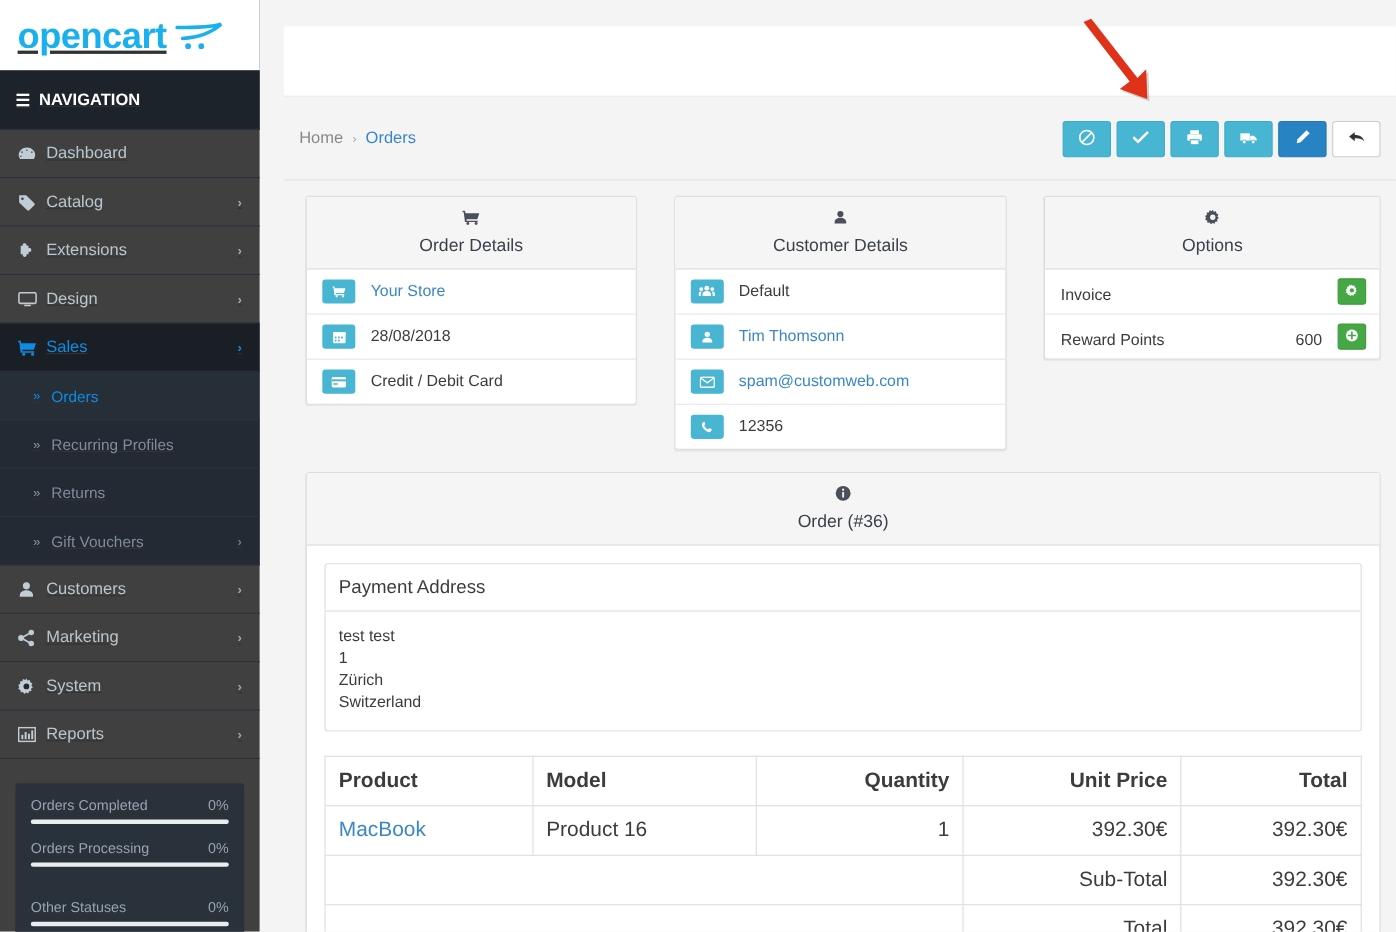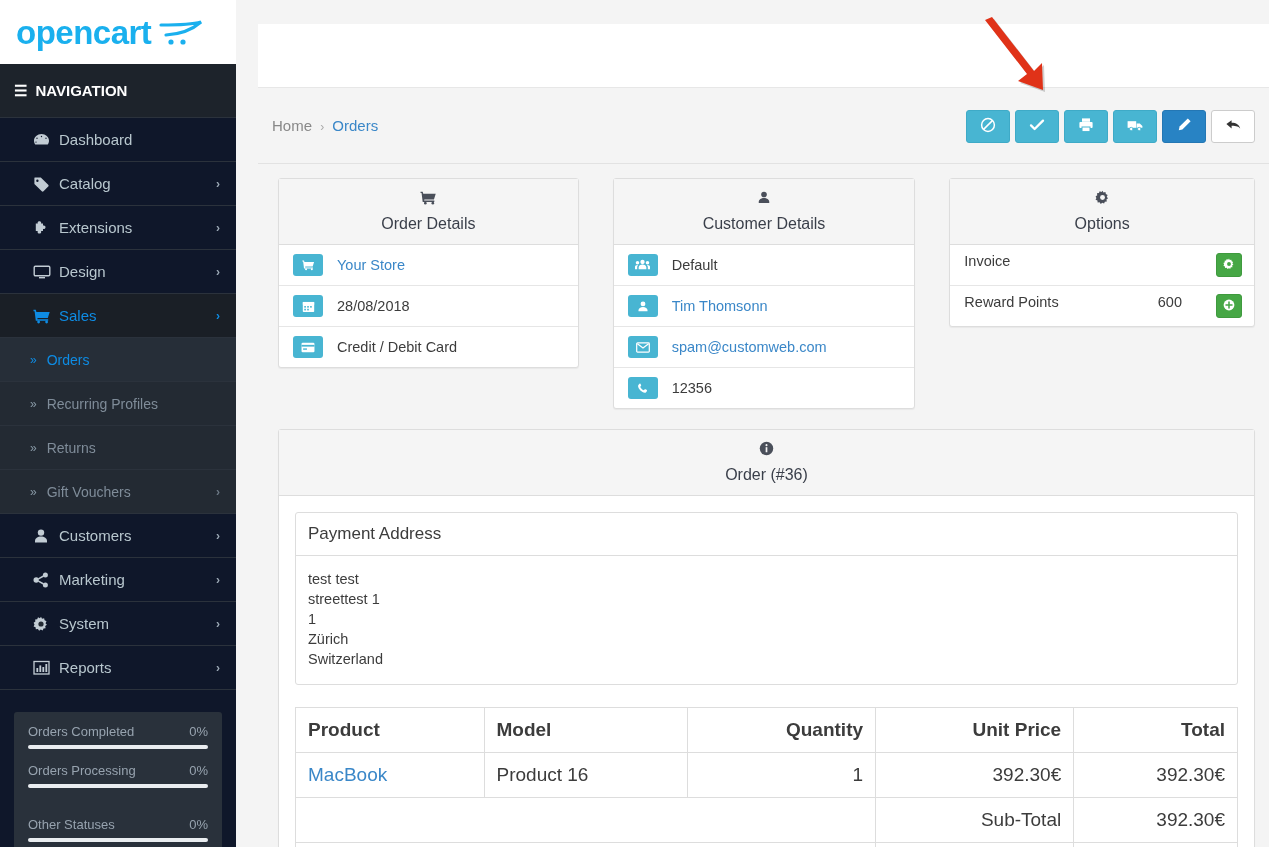--- a/index.html
+++ b/index.html
@@ -11,21 +11,22 @@
     font-size: 14px;
     color: #333;
     overflow: hidden;
   }
   #app { position: relative; width: 1269px; height: 847px; }
 
   
   #sidebar {
     position: absolute; left: 0; top: 0;
     width: 236px; height: 847px;
-    background: #0f172a;
+    background: #404040;
+    text-decoration: underline;
   }
   #logo-bar {
     height: 64px; background: #fff;
     display: flex; align-items: center; padding-left: 16px;
   }
   .logo-text {
     font-size: 33px; font-weight: bold; color: #1ab0ee;
     letter-spacing: -0.5px; line-height: 1;
   }
   .logo-cart { margin-left: 6px; position: relative; width: 48px; height: 30px; }
@@ -34,21 +35,21 @@
   #nav-header {
     height: 54px; background: #1d232b; color: #fff;
     display: flex; align-items: center; padding-left: 14px;
     font-size: 15px; font-weight: bold;
     border-bottom: 1px solid #2b323c;
   }
   #nav-header .burger { margin-right: 8px; font-size: 15px; }
 
   .nav-item {
     height: 44px; display: flex; align-items: center;
-    padding: 0 16px 0 33px;
+    padding: 0 16px 0 16px;
     color: #b8c7ce; font-size: 15px;
     border-bottom: 1px solid #2b323c;
     position: relative;
   }
   .nav-item .ic {
     width: 26px; display: inline-flex; align-items: center;
     color: #c2ccd4; flex: none;
   }
   .nav-item .lbl { flex: 1; }
   .nav-item .caret { font-size: 12px; color: #9aa7b4; font-weight: bold; }
@@ -122,21 +123,21 @@
   .list-group li:last-child { border-bottom: none; }
   .ibox {
     width: 30px; height: 22px; border-radius: 3px; background: #48b5d2;
     display: inline-flex; align-items: center; justify-content: center;
     color: #fff; flex: none;
   }
   .lg-text { font-size: 14.5px; color: #3c3c3c; }
   .lg-text.link { color: #3a87c8; }
 
   
-  .opt-li { display: flex; align-items: flex-start; padding: 8px 12px 8px 14px; border-bottom: 1px solid #e6e6e6; min-height: 40px; gap: 20px; }
+  .opt-li { display: flex; align-items: flex-end; padding: 8px 12px 8px 14px; border-bottom: 1px solid #e6e6e6; min-height: 40px; }
   .opt-li:last-child { border-bottom: none; }
   .opt-name { flex: 1; font-size: 14.5px; color: #3c3c3c; }
   .opt-val { font-size: 14.5px; color: #3c3c3c; margin-right: 14px; }
   .gbtn {
     width: 26px; height: 24px; border-radius: 3px; background: #46a745;
     border: 1px solid #3f9a3e; color: #fff;
     display: inline-flex; align-items: center; justify-content: center; cursor: pointer;
   }
   .gbtn.lighter { background: #62bb61; border-color: #59ae58; }
 
@@ -555,21 +556,20 @@
             </svg>
         </span>
         <span>Order (#36)</span>
       </div>
       <div id="order-body">
 
         <div class="addr-box">
           <div class="addr-head">Payment Address</div>
           <div class="addr-body">
             <div>test test</div>
-            <div>streettest 1</div>
             <div>1</div>
             <div>Zürich</div>
             <div>Switzerland</div>
           </div>
         </div>
 
         <table class="order-table">
           <thead>
             <tr>
               <th class="col-product">Product</th>

